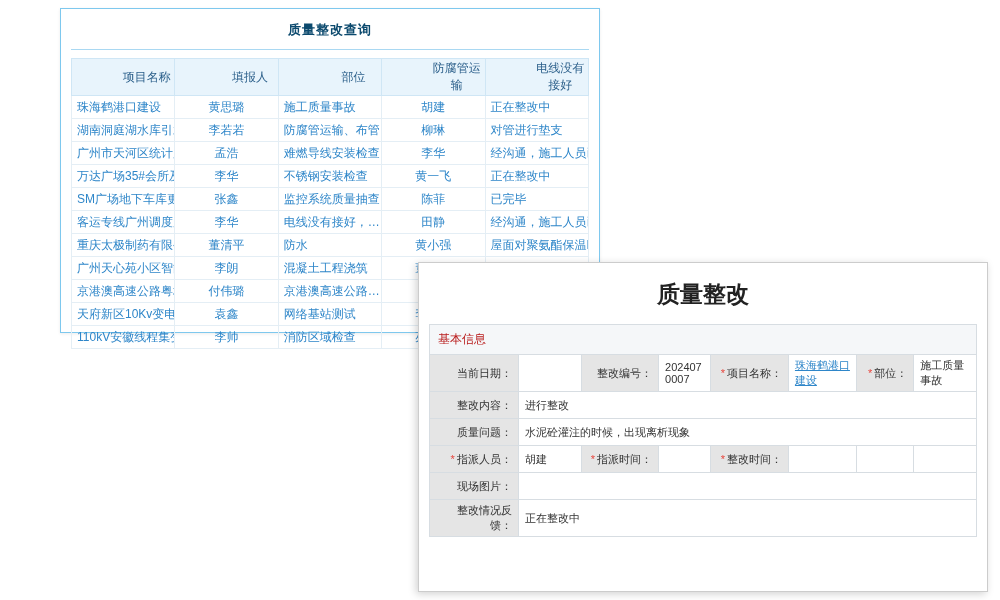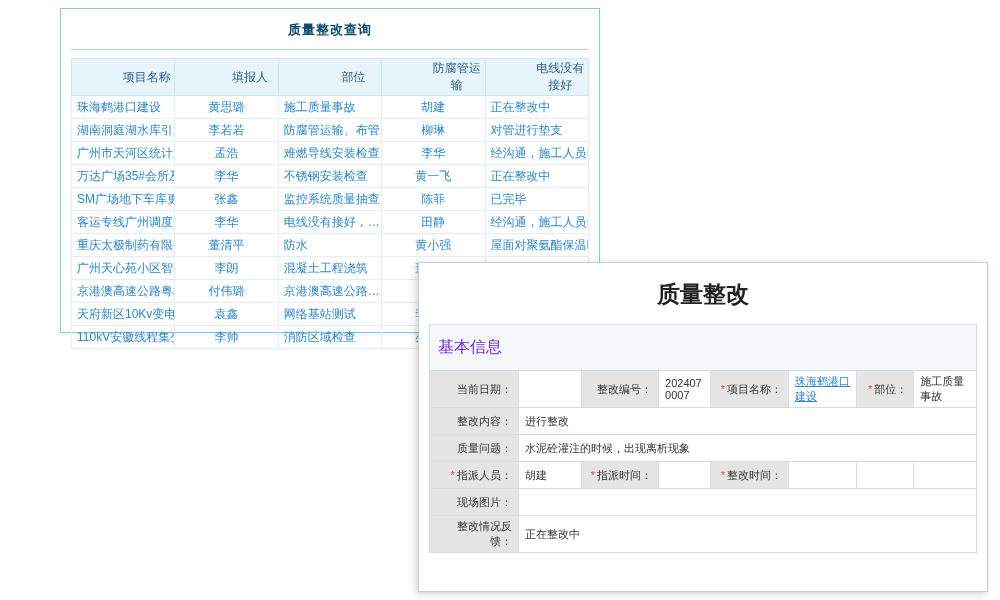--- a/index.html
+++ b/index.html
@@ -94,23 +94,23 @@
     font-weight: bold;
     color: #222222;
     padding: 16px 0 14px 0;
   }
 
   #section-head {
     margin: 0 10px;
     border: 1px solid #d7dde2;
     border-bottom: none;
     background: #f5f7f9;
-    font-size: 16px;
-    color: #6d28d9;
-    padding: 12px 8px;
+    font-size: 12px;
+    color: #b91c1c;
+    padding: 6px 8px;
   }
 
   table.form {
     border-collapse: collapse;
     width: 548px;
     margin: 0 10px;
     table-layout: fixed;
   }
 
   table.form td {

